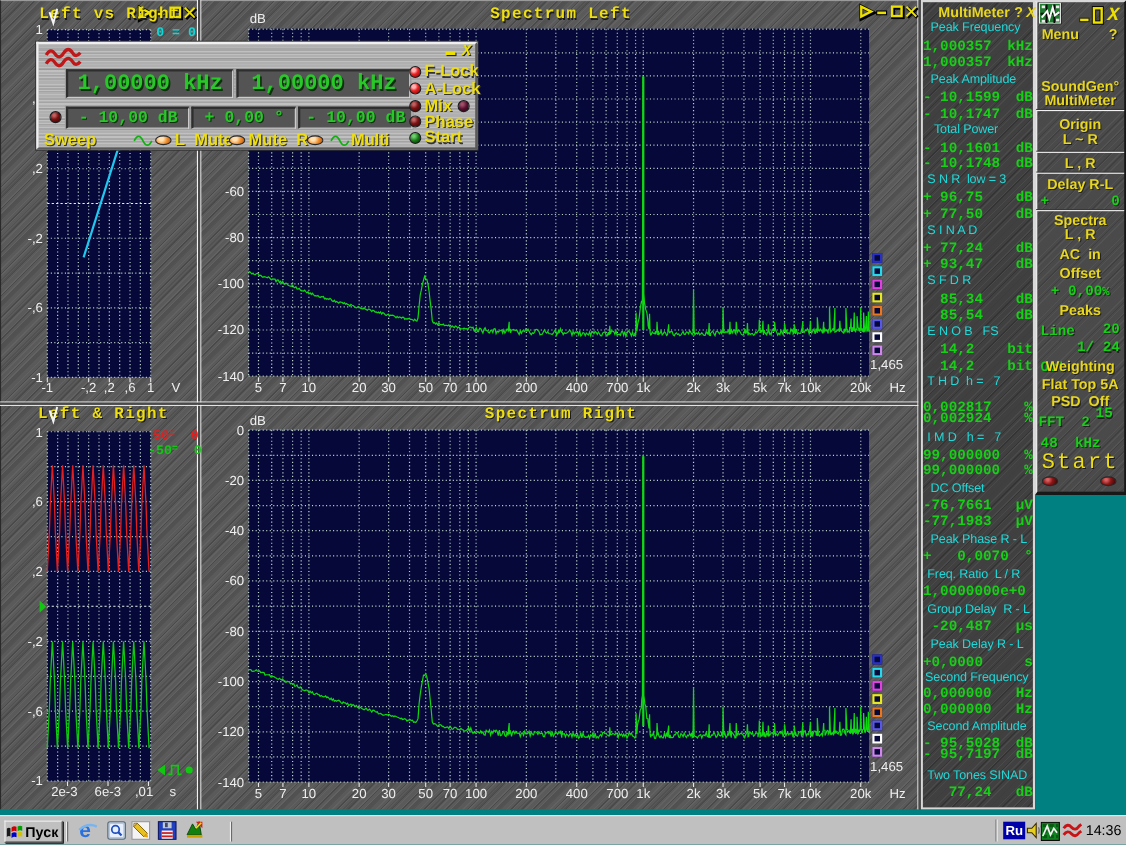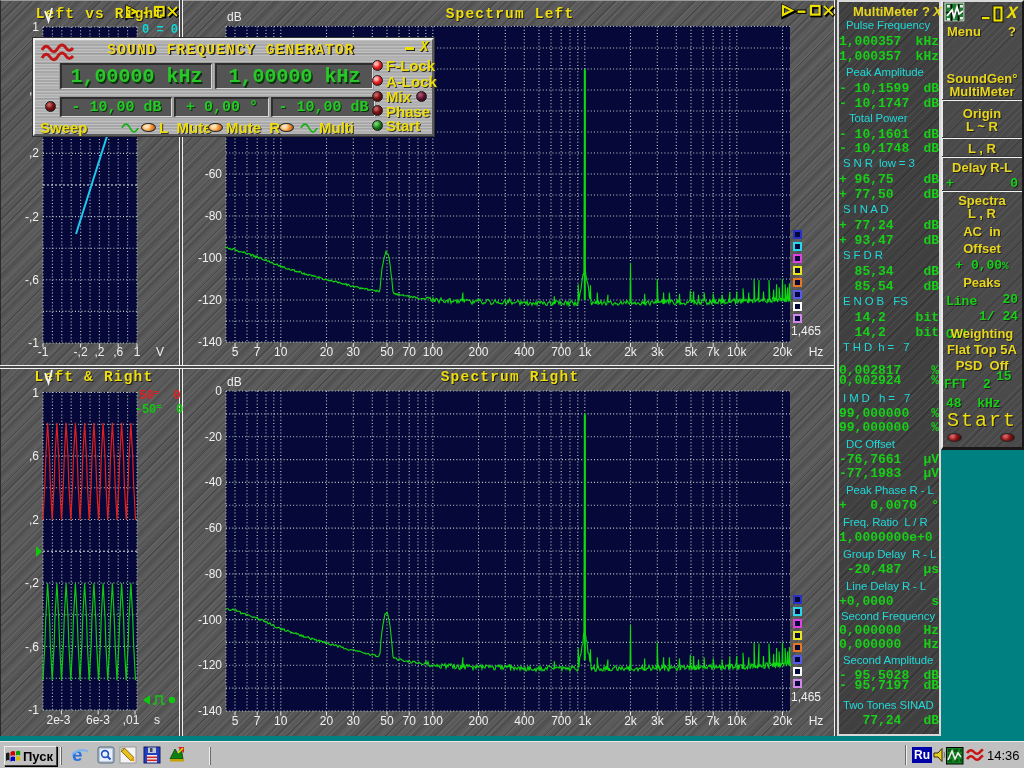--- a/index.html
+++ b/index.html
@@ -388,21 +388,21 @@
 <div class="leg" style="left:793px;top:643px;border-color:#e87820"></div>
 <div class="leg" style="left:793px;top:290px;border-color:#5858e8"></div>
 <div class="leg" style="left:793px;top:655px;border-color:#5858e8"></div>
 <div class="leg" style="left:793px;top:302px;border-color:#ffffff"></div>
 <div class="leg" style="left:793px;top:667px;border-color:#ffffff"></div>
 <div class="leg" style="left:793px;top:314px;border-color:#d088e8"></div>
 <div class="leg" style="left:793px;top:679px;border-color:#d088e8"></div>
 <div class="t mmtitle" style="left:853px;top:11px;transform:translate(0,-50%)">MultiMeter</div>
 <div class="t mmtitle" style="left:922px;top:11px;transform:translate(0,-50%)">?</div>
 <div class="t mmtitle" style="left:933px;top:11px;transform:translate(0,-50%);font-style:italic">X</div>
-<div class="t mmlab" style="left:846px;top:26.0px;transform:translate(0,-50%)">Pulse Frequency</div>
+<div class="t mmlab" style="left:846px;top:26.0px;transform:translate(0,-50%)">Peak Frequency</div>
 <div class="mmrow" style="top:34.0px">
     <span>1,000357</span>
     <span>kHz</span>
   </div>
 <div class="mmrow" style="top:49.0px">
     <span>1,000357</span>
     <span>kHz</span>
   </div>
 <div class="t mmlab" style="left:846px;top:73.0px;transform:translate(0,-50%)">Peak Amplitude</div>
 <div class="mmrow" style="top:80.5px">
@@ -492,21 +492,21 @@
   </div>
 <div class="t mmlab" style="left:843px;top:523.0px;transform:translate(0,-50%)">Freq. Ratio&nbsp; L / R</div>
 <div class="mmrow" style="top:529.5px">
     <span>1,0000000e+0</span>
   </div>
 <div class="t mmlab" style="left:843px;top:555.0px;transform:translate(0,-50%)">Group Delay&nbsp; R - L</div>
 <div class="mmrow" style="top:561.5px">
     <span>&nbsp;-20,487</span>
     <span>µs</span>
   </div>
-<div class="t mmlab" style="left:846px;top:587.0px;transform:translate(0,-50%)">Line Delay R - L</div>
+<div class="t mmlab" style="left:846px;top:587.0px;transform:translate(0,-50%)">Peak Delay R - L</div>
 <div class="mmrow" style="top:593.5px">
     <span>+0,0000</span>
     <span>s</span>
   </div>
 <div class="t mmlab" style="left:841px;top:617.0px;transform:translate(0,-50%)">Second Frequency</div>
 <div class="mmrow" style="top:622.5px">
     <span>0,000000</span>
     <span>Hz</span>
   </div>
 <div class="mmrow" style="top:636.5px">
@@ -595,21 +595,20 @@
  repeating-linear-gradient(0deg,rgba(255,255,255,.2) 0 1px,transparent 1px 3px),
  repeating-linear-gradient(0deg,rgba(0,0,0,.07) 0 1px,transparent 1px 5px),
  repeating-linear-gradient(0deg,transparent 0 7px,rgba(0,0,0,.05) 7px 9px);
  border-top:2px solid #efefef;border-left:2px solid #efefef;
  border-right:2px solid #5a5a5a;border-bottom:2px solid #5a5a5a;
  box-shadow:0 0 0 1px #333">
 <svg class="abs" style="left:5px;top:3px" width="40" height="22">
 <path d="M2,7 q4,-7 8,-1 q4,6 8,-1 q4,-6 8,0 q3,5 7,0" fill="none" stroke="#c01818" stroke-width="3"></path>
 <path d="M2,15 q4,-7 8,-1 q4,6 8,-1 q4,-6 8,0 q3,5 7,0" fill="none" stroke="#c01818" stroke-width="3"></path>
 </svg>
-<div class="t" style="left:196px;top:10px;transform:translate(-50%,-50%);font-family:'Liberation Mono',monospace;font-weight:bold;font-size:14.5px;letter-spacing:1.2px;color:#f0d820;text-shadow:1.4px 1.4px 0 #222">SOUND FREQUENCY GENERATOR</div>
 <div class="abs" style="left:370px;top:7px;width:9px;height:3px;background:#ece000;box-shadow:1px 1px 0 #222"></div>
 <div class="t" style="left:385px;top:7px;transform:translate(0,-50%);font-family:'Liberation Mono',monospace;font-weight:bold;font-style:italic;font-size:14px;color:#ece000;text-shadow:1px 1px 0 #222">X</div>
 <div class="fld" style="left:25px;top:23px;width:152px;height:26px;font-size:20px;text-shadow:1.5px 1.5px 0 #0a320a">1,00000 kHz</div>
 <div class="fld" style="left:180px;top:23px;width:158px;height:26px;font-size:20px;text-shadow:1.5px 1.5px 0 #0a320a">1,00000 kHz</div>
 <div class="fld" style="left:25px;top:57px;width:112px;height:20px;font-size:15px;text-shadow:1px 1px 0 #0a320a">- 10,00 dB</div>
 <div class="fld" style="left:139px;top:57px;width:95px;height:20px;font-size:15px;text-shadow:1px 1px 0 #0a320a">+  0,00 °</div>
 <div class="fld" style="left:236px;top:57px;width:104px;height:20px;font-size:15px;text-shadow:1px 1px 0 #0a320a">- 10,00 dB</div>
 <div class="led dark" style="left:10px;top:61px"></div>
 <div class="genlab" style="left:5px;top:80px">Sweep</div>
 <svg class="abs" style="left:86px;top:82px" width="18" height="12">

